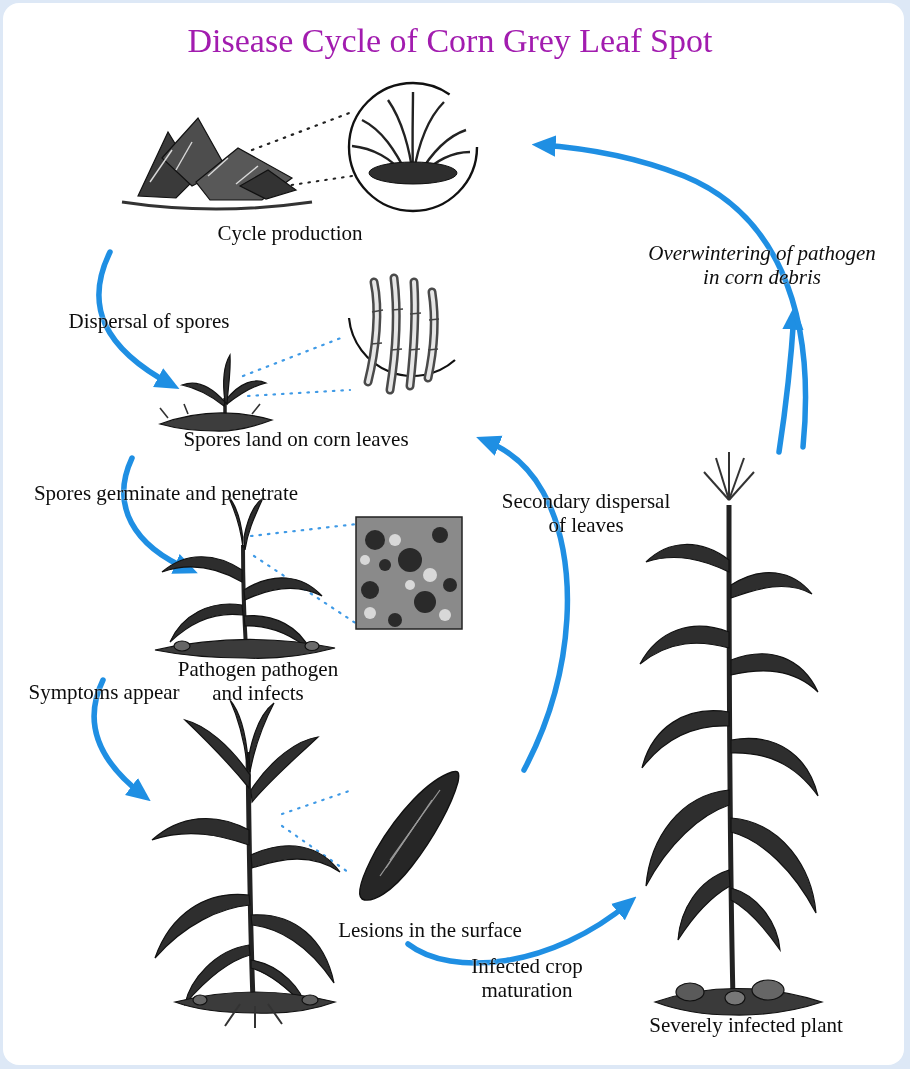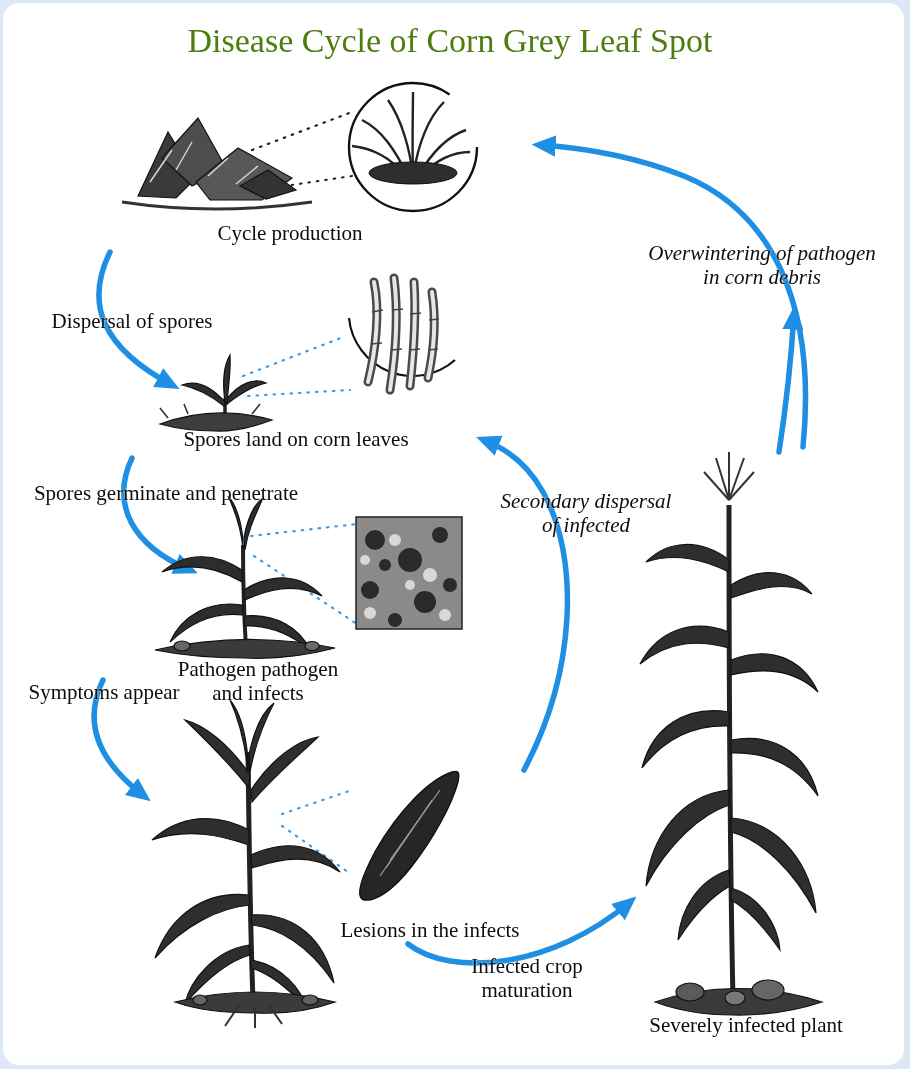--- a/index.html
+++ b/index.html
@@ -25,21 +25,21 @@
     text-align:center;
     line-height:1.12;
     white-space:nowrap;
     text-shadow:0 0 2px #ffffff;
   }
   .label .ln{display:block;}
   .title{
     position:absolute;
     transform:translateX(-50%);
     font-size:34px;
-    color:#4d7c0f;
+    color:#a21caf;
     white-space:nowrap;
   }
 </style>
 </head>
 <body>
 
 <div id="stage">
   <div class="page"></div>
 
   <svg class="art" width="910" height="1069" viewBox="0 0 910 1069">
@@ -239,41 +239,41 @@
 
   <div class="title" style="left:450px;top:22px;">Disease Cycle of Corn Grey Leaf Spot</div>
 
   <div class="label" style="left:290px;top:222px;">Cycle production</div>
 
   <div class="label" style="left:762px;top:242px;font-style:italic;">
     <span class="ln">Overwintering of pathogen</span>
     <span class="ln">in corn debris</span>
   </div>
 
-  <div class="label" style="left:132px;top:310px;">Dispersal of spores</div>
+  <div class="label" style="left:149px;top:310px;">Dispersal of spores</div>
 
   <div class="label" style="left:296px;top:428px;">Spores land on corn leaves</div>
 
   <div class="label" style="left:166px;top:482px;">
     <span class="ln">Spores germinate and penetrate</span>
   </div>
 
-  <div class="label" style="left:586px;top:490px;font-style:italic;">
+  <div class="label" style="left:586px;top:490px;">
     <span class="ln">Secondary dispersal</span>
-    <span class="ln">of infected</span>
+    <span class="ln">of leaves</span>
   </div>
 
   <div class="label" style="left:258px;top:658px;">
     <span class="ln">Pathogen pathogen</span>
     <span class="ln">and infects</span>
   </div>
 
   <div class="label" style="left:104px;top:681px;font-family:Liberation Serif, serif;">Symptoms appear</div>
 
-  <div class="label" style="left:430px;top:919px;">Lesions in the infects</div>
+  <div class="label" style="left:430px;top:919px;">Lesions in the surface</div>
 
   <div class="label" style="left:527px;top:955px;">
     <span class="ln">Infected crop</span>
     <span class="ln">maturation</span>
   </div>
 
   <div class="label" style="left:746px;top:1014px;">Severely infected plant</div>
 </div>
 
 </body></html>

